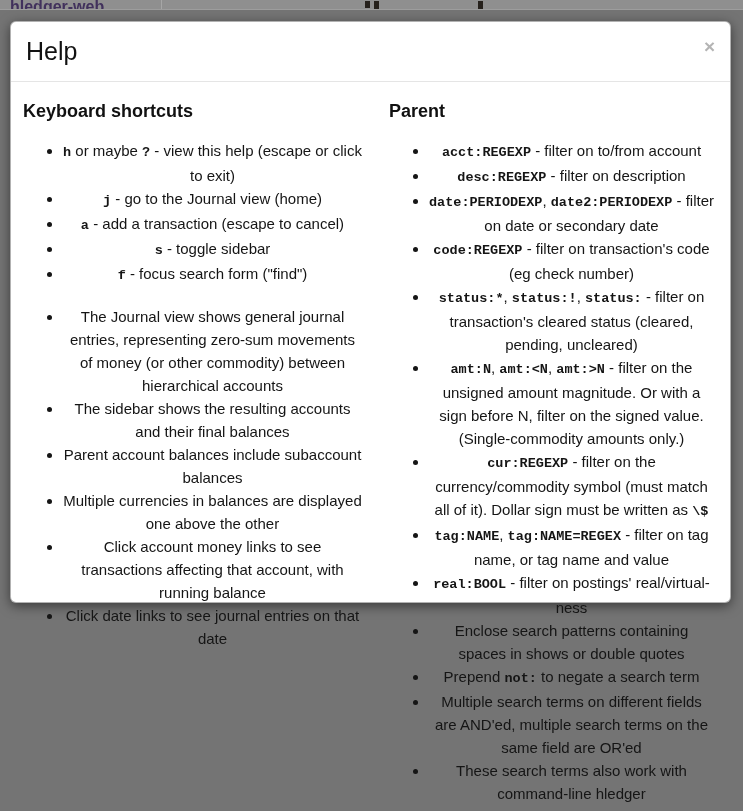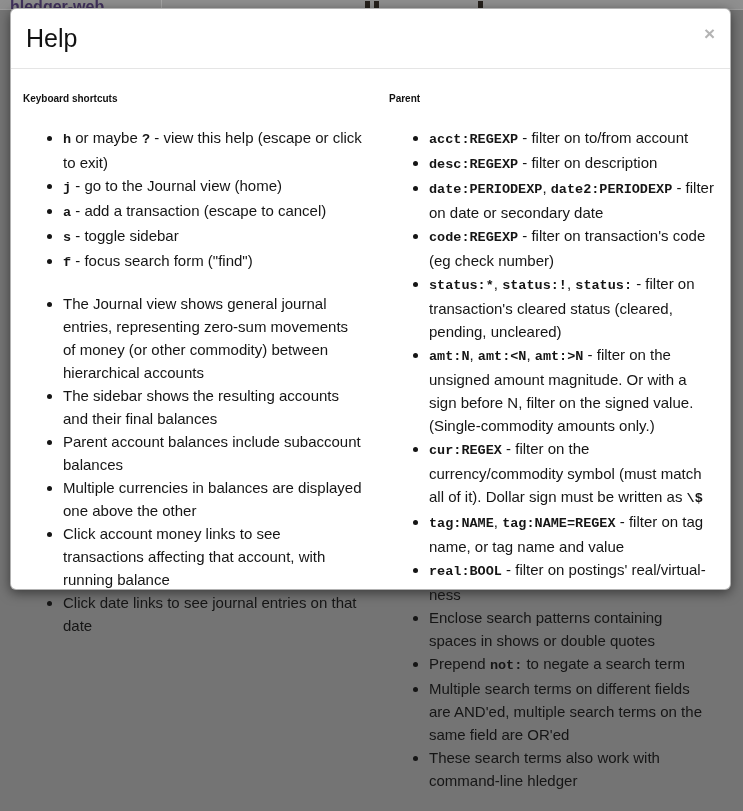--- a/index.html
+++ b/index.html
@@ -21,21 +21,21 @@
     text-decoration:underline;
   }
   .page-vline{position:absolute;top:0;left:161px;width:1px;height:9px;background:#a6a6a6;}
   .frag{position:absolute;top:1px;background:#26211c;}
   .frag-1{left:365px;width:5px;height:7px;}
   .frag-2{left:374px;width:5px;height:8px;}
   .frag-3{left:478px;width:5px;height:8px;}
 
   
   .modal{
-    position:absolute;left:10px;top:8px;width:721px;height:582px;
+    position:absolute;left:10px;top:21px;width:721px;height:582px;
     box-sizing:border-box;background:#ffffff;
     border:1px solid rgba(0,0,0,0.3);border-radius:6px;
     box-shadow:0 3px 12px rgba(0,0,0,0.5);
   }
   .modal-header{
     position:relative;padding:14px 15px 15px;border-bottom:1px solid #e5e5e5;
   }
   .modal-title{
     font-size:25px;line-height:30px;font-weight:400;color:#111;margin:0;
   }
@@ -45,31 +45,31 @@
     cursor:pointer;border:none;background:none;padding:0;
     font-family:"Liberation Sans",sans-serif;
   }
   .modal-body{
     display:flex;padding:12px 0 12px 12px;box-sizing:border-box;
   }
   .help-col{box-sizing:border-box;}
   .help-col-left{width:348px;margin-right:19px;}
   .help-col-right{width:342px;}
   .section-heading{
-    font-size:10px;font-weight:bold;color:#111;margin:8px 0 0 0;line-height:19px;
+    font-size:18px;font-weight:bold;color:#111;margin:8px 0 0 0;line-height:19px;
   }
   .section-heading + ul{margin-top:18px;}
   .section-heading:not(:first-child){margin-top:20px;}
   .help-col ul{
     margin:18px 0 0 0;padding:0 0 0 40px;list-style:disc outside;
     font-size:15px;line-height:23px;color:#151515;
   }
   .help-col-left ul{padding-right:8px;}
   .help-col-right ul{padding-right:16px;}
-  .help-col li{margin:0;padding:0;}
+  .help-col li{margin:0;padding:0;text-align:center;}
   .help-col code{
     font-family:"Liberation Mono","DejaVu Sans Mono",monospace;
     font-weight:bold;font-size:13.5px;color:#151515;
     background:none;padding:0;
   }
 </style>
 </head>
 <body>
 
 <div class="backdrop">
@@ -108,21 +108,21 @@
       </div>
     <div class="help-col help-col-right">
         <div class="section-heading">Parent</div>
         <ul>
           <li><code>acct:REGEXP</code> - filter on to/from account</li>
           <li><code>desc:REGEXP</code> - filter on description</li>
           <li><code>date:PERIODEXP</code>, <code>date2:PERIODEXP</code> - filter on date or secondary date</li>
           <li><code>code:REGEXP</code> - filter on transaction's code (eg check number)</li>
           <li><code>status:*</code>, <code>status:!</code>, <code>status:</code> - filter on transaction's cleared status (cleared, pending, uncleared)</li>
           <li><code>amt:N</code>, <code>amt:&lt;N</code>, <code>amt:&gt;N</code> - filter on the unsigned amount magnitude. Or with a sign before N, filter on the signed value. (Single-commodity amounts only.)</li>
-          <li><code>cur:REGEX</code> - filter on the currency/commodity symbol (must match all of it). Dollar sign must be written as <code>\$</code></li>
+          <li><code>cur:REGEXP</code> - filter on the currency/commodity symbol (must match all of it). Dollar sign must be written as <code>\$</code></li>
           <li><code>tag:NAME</code>, <code>tag:NAME=REGEX</code> - filter on tag name, or tag name and value</li>
           <li><code>real:BOOL</code> - filter on postings' real/virtual-ness</li>
           <li>Enclose search patterns containing spaces in shows or double quotes</li>
           <li>Prepend <code>not:</code> to negate a search term</li>
           <li>Multiple search terms on different fields are AND'ed, multiple search terms on the same field are OR'ed</li>
           <li>These search terms also work with command-line hledger</li>
         </ul>
       </div>
   </div>
 </div>

